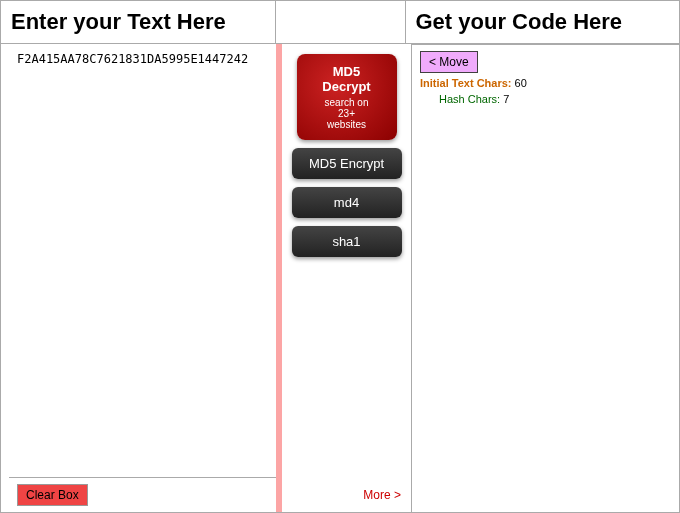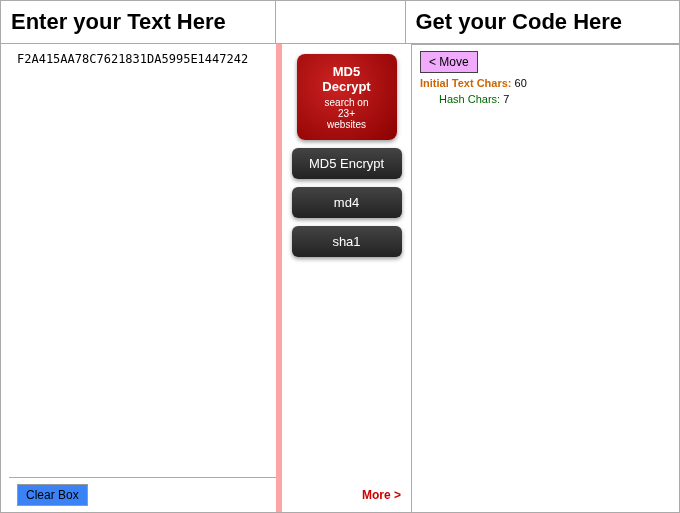--- a/index.html
+++ b/index.html
@@ -73,21 +73,21 @@
       outline: none;
       min-height: 340px;
     }
 
     .left-footer {
       border-top: 1px solid #aaa;
       padding: 6px 8px;
     }
 
     .clear-box-btn {
-      background: #3b82f6;
+      background: #ef4444;
       border: 1px solid #999;
       padding: 3px 8px;
       cursor: pointer;
       font-size: 12px;
     }
 
     .center-panel {
       width: 130px;
       border-right: 1px solid #aaa;
       display: flex;
@@ -132,21 +132,20 @@
     }
 
     .more-link {
       color: #cc0000;
       font-size: 12px;
       cursor: pointer;
       text-decoration: none;
       align-self: flex-end;
       margin-right: 5px;
       margin-top: auto;
-      font-weight: bold;
     }
 
     .right-panel {
       flex: 1;
       display: flex;
       flex-direction: column;
     }
 
     .right-textarea {
       flex: 1;

